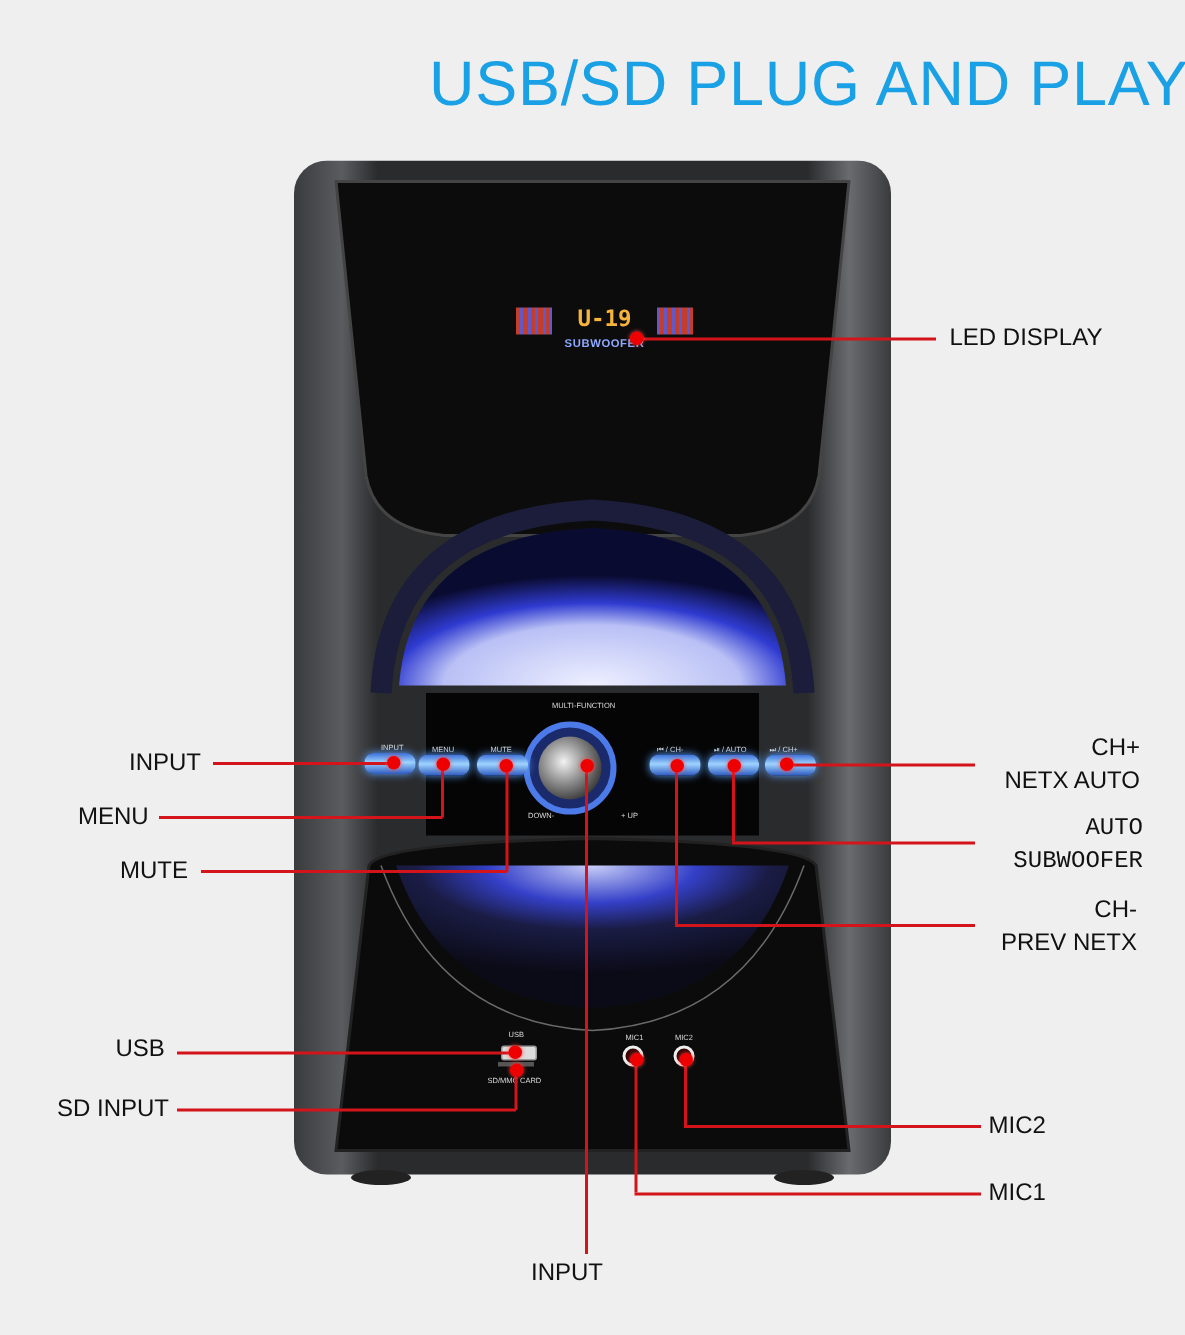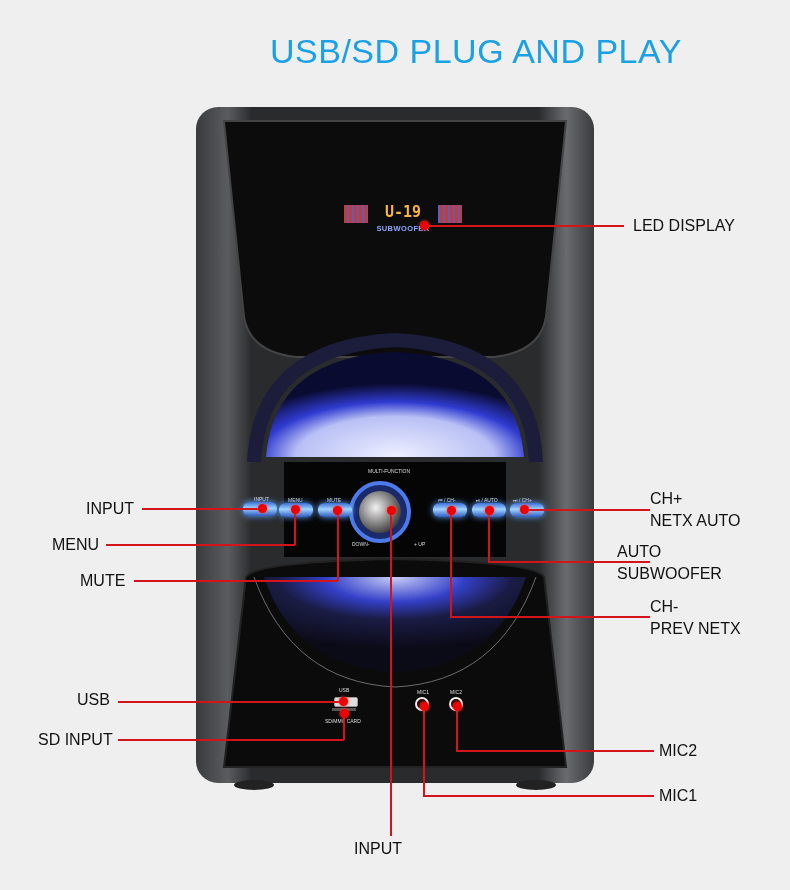--- a/index.html
+++ b/index.html
@@ -1,19 +1,19 @@
 <!DOCTYPE html>
 <html><head>
 <meta charset="utf-8">
 <style>
   html,body{margin:0;padding:0;}
   body{width:790px;height:890px;background:#efefef;position:relative;overflow:hidden;font-family:"Liberation Sans",sans-serif;}
-  .title{position:absolute;left:270px;top:32px;width:505px;font-size:34px;color:#1aa1e5;letter-spacing:0.5px;white-space:nowrap;}
+  .title{position:absolute;left:286px;top:32px;width:505px;font-size:42px;color:#1aa1e5;letter-spacing:0.5px;white-space:nowrap;}
   .callout{position:absolute;font-size:16px;color:#111;white-space:nowrap;line-height:22px;}
-  .callout.r{text-align:left;}
+  .callout.r{text-align:right;}
   .line{position:absolute;background:#d4141b;}
   .dot{position:absolute;width:9px;height:9px;margin:-4.5px 0 0 -4.5px;border-radius:50%;background:#e00;box-shadow:0 0 3px #f44;z-index:5;}
   .speaker{position:absolute;left:194px;top:107px;width:402px;height:683px;}
   .small{position:absolute;font-size:5px;color:#ddd;white-space:nowrap;}
   .btn{position:absolute;width:34px;height:14px;border-radius:6px;background:linear-gradient(180deg,#3a6fd8,#9fd4ff 45%,#2e5bc0);box-shadow:0 0 6px #5da2ff;}
 </style>
 </head>
 <body>
 
 <div class="title">USB/SD PLUG AND PLAY</div>
@@ -142,21 +142,21 @@
 <div class="dot" style="left:424px;top:706px;"></div>
 
 <div class="callout" style="left:633px;top:215px;">LED DISPLAY</div>
 <div class="callout" style="left:86px;top:498px;">INPUT</div>
 <div class="callout" style="left:52px;top:534px;">MENU</div>
 <div class="callout" style="left:80px;top:570px;">MUTE</div>
 <div class="callout r" style="left:650px;top:488px;width:110px;">
   <div>CH+</div>
   <div>NETX AUTO</div>
 </div>
-<div class="callout r" style="left:617px;top:541px;width:112px;">
+<div class="callout r" style="left:650px;top:541px;width:112px;font-family:Liberation Mono, monospace;">
   <div>AUTO</div>
   <div>SUBWOOFER</div>
 </div>
 <div class="callout r" style="left:650px;top:596px;width:108px;">
   <div>CH-</div>
   <div>PREV NETX</div>
 </div>
 <div class="callout" style="left:77px;top:689px;">USB</div>
 <div class="callout" style="left:38px;top:729px;">SD INPUT</div>
 <div class="callout" style="left:659px;top:740px;">MIC2</div>

